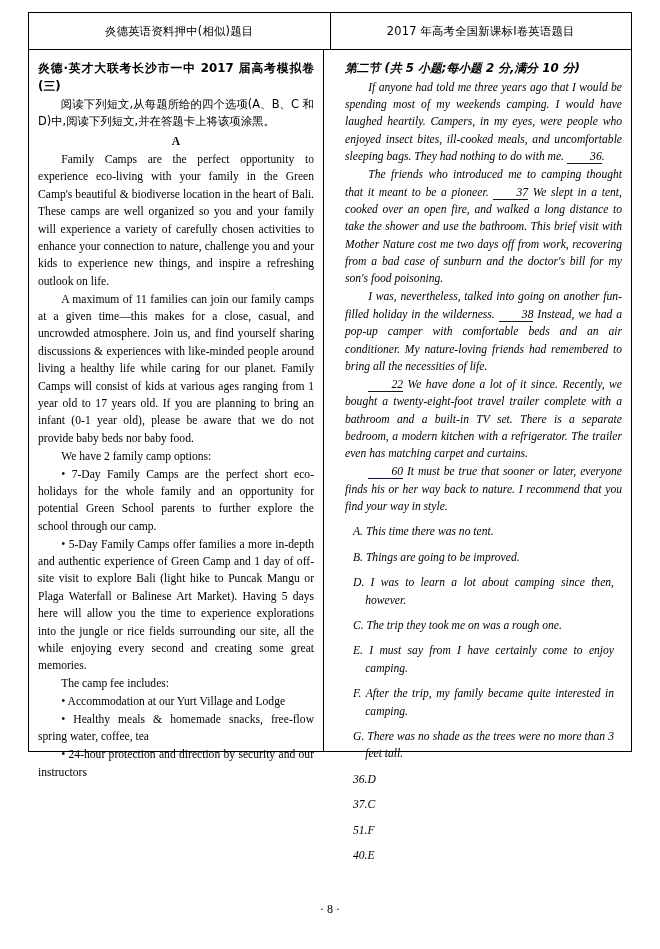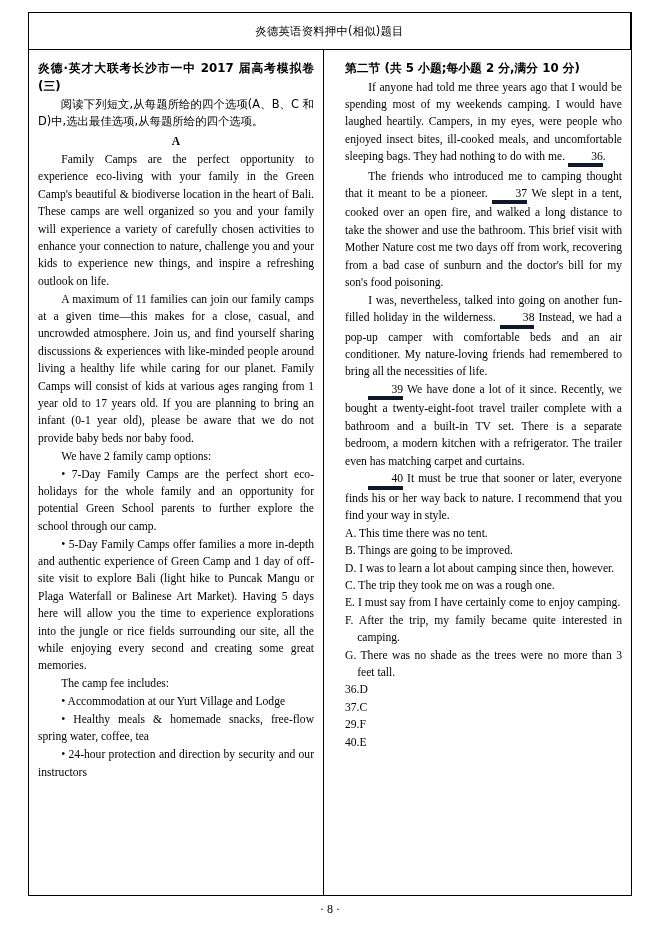--- a/index.html
+++ b/index.html
@@ -19,21 +19,21 @@
     left: 0; top: 0;
     width: 660px;
     height: 949px;
     box-sizing: border-box;
   }
   .outer-frame {
     position: absolute;
     left: 28px;
     top: 12px;
     width: 604px;
-    height: 884px;
+    height: 740px;
     border: 1px solid #000;
     box-sizing: border-box;
   }
   .header-row {
     display: flex;
     height: 36px;
     border-bottom: 1px solid #000;
   }
   .header-cell {
     flex: 1 1 50%;
@@ -56,20 +56,21 @@
     padding: 10px 9px 8px 9px;
     font-size: 11.6px;
     line-height: 1.5;
   }
   .col.left {
     width: 50%;
     border-right: 1px solid #000;
   }
   .col.right {
     width: 50%;
+    font-style: italic;
   }
   p {
     margin: 0 0 0.5px 0;
     text-align: justify;
     text-justify: inter-ideograph;
   }
   .indent2 {
     text-indent: 2em;
   }
   .center {
@@ -82,32 +83,32 @@
     font-size: 11.4px;
   }
   .title-line {
     font-weight: bold;
     font-size: 11.8px;
     margin-bottom: 1px;
   }
   .blank {
     display: inline-block;
     min-width: 26px;
-    border-bottom: 4px solid #0f172a;
+    border-bottom: 1px solid #0f172a;
     text-align: center;
     line-height: 1.05;
   }
   .opt {
-    margin: 0;
+    margin: 8px;
     text-indent: 0;
     padding-left: 1.05em;
     text-indent: -1.05em;
   }
   .ans {
-    margin: 0;
+    margin: 8px;
   }
   .page-num {
     position: absolute;
     left: 0;
     top: 902px;
     width: 660px;
     text-align: center;
     font-size: 12px;
   }
   .dotnum::before {
@@ -121,27 +122,28 @@
 </style>
 </head>
 <body>
 
 <div class="page">
 
   <div class="outer-frame">
 
     <div class="header-row">
       <div class="header-cell left cn">炎德英语资料押中(相似)题目</div>
+      <div class="header-cell right cn">2017 年高考全国新课标Ⅰ卷英语题目</div>
     </div>
 
     <div class="body-row">
 
       <div class="col left">
         <p class="title-line cn">炎德·英才大联考长沙市一中 2017 届高考模拟卷(三)</p>
-        <p class="indent2 cn">阅读下列短文,从每题所给的四个选项(A、B、C 和 D)中,选出最佳选项,从每题所给的四个选项。</p>
+        <p class="indent2 cn">阅读下列短文,从每题所给的四个选项(A、B、C 和 D)中,阅读下列短文,并在答题卡上将该项涂黑。</p>
         <p class="center">A</p>
         <p class="indent2">Family Camps are the perfect opportunity to experience eco-living with your family in the Green Camp's beautiful &amp; biodiverse location in the heart of Bali. These camps are well organized so you and your family will experience a variety of carefully chosen activities to enhance your connection to nature, challenge you and your kids to experience new things, and inspire a refreshing outlook on life.</p>
         <p class="indent2">A maximum of 11 families can join our family camps at a given time—this makes for a close, casual, and uncrowded atmosphere. Join us, and find yourself sharing discussions &amp; experiences with like-minded people around living a healthy life while caring for our planet. Family Camps will consist of kids at various ages ranging from 1 year old to 17 years old. If you are planning to bring an infant (0-1 year old), please be aware that we do not provide baby beds nor baby food.</p>
         <p class="indent2">We have 2 family camp options:</p>
         <p class="indent2">• 7-Day Family Camps are the perfect short eco-holidays for the whole family and an opportunity for potential Green School parents to further explore the school through our camp.</p>
         <p class="indent2">• 5-Day Family Camps offer families a more in-depth and authentic experience of Green Camp and 1 day of off-site visit to explore Bali (light hike to Puncak Mangu or Plaga Waterfall or Balinese Art Market). Having 5 days here will allow you the time to experience explorations into the jungle or rice fields surrounding our site, all the while enjoying every second and creating some great memories.</p>
         <p class="indent2">The camp fee includes:</p>
         <p class="indent2">• Accommodation at our Yurt Village and Lodge</p>
         <p class="indent2">• Healthy meals &amp; homemade snacks, free-flow spring water, coffee, tea</p>
         <p class="indent2">• 24-hour protection and direction by security and our instructors</p>
@@ -149,35 +151,35 @@
 
       <div class="col right">
         <p class="title-line cn">第二节 (共 5 小题;每小题 2 分,满分 10 分)</p>
 
         <p class="indent2"><span>If anyone had told me three years ago that I would be spending most of my weekends camping. I would have laughed heartily. Campers, in my eyes, were people who enjoyed insect bites, ill-cooked meals, and uncomfortable sleeping bags. They had nothing to do with me.</span> <span class="blank">36</span><span>.</span></p>
 
         <p class="indent2"><span>The friends who introduced me to camping thought that it meant to be a pioneer.</span> <span class="blank">37</span> <span>We slept in a tent, cooked over an open fire, and walked a long distance to take the shower and use the bathroom. This brief visit with Mother Nature cost me two days off from work, recovering from a bad case of sunburn and the doctor's bill for my son's food poisoning.</span></p>
 
         <p class="indent2"><span>I was, nevertheless, talked into going on another fun-filled holiday in the wilderness.</span> <span class="blank">38</span> <span>Instead, we had a pop-up camper with comfortable beds and an air conditioner. My nature-loving friends had remembered to bring all the necessities of life.</span></p>
 
-        <p class="indent2"><span class="blank">39</span> <span>We have done a lot of it since. Recently, we bought a twenty-eight-foot travel trailer complete with a bathroom and a built-in TV set. There is a separate bedroom, a modern kitchen with a refrigerator. The trailer even has matching carpet and curtains.</span></p>
+        <p class="indent2"><span class="blank">22</span> <span>We have done a lot of it since. Recently, we bought a twenty-eight-foot travel trailer complete with a bathroom and a built-in TV set. There is a separate bedroom, a modern kitchen with a refrigerator. The trailer even has matching carpet and curtains.</span></p>
 
-        <p class="indent2"><span class="blank">40</span> <span>It must be true that sooner or later, everyone finds his or her way back to nature. I recommend that you find your way in style.</span></p>
+        <p class="indent2"><span class="blank">60</span> <span>It must be true that sooner or later, everyone finds his or her way back to nature. I recommend that you find your way in style.</span></p>
 
         <p class="opt">A. This time there was no tent.</p>
         <p class="opt">B. Things are going to be improved.</p>
         <p class="opt">D. I was to learn a lot about camping since then, however.</p>
         <p class="opt">C. The trip they took me on was a rough one.</p>
         <p class="opt">E. I must say from I have certainly come to enjoy camping.</p>
         <p class="opt">F. After the trip, my family became quite interested in camping.</p>
         <p class="opt">G. There was no shade as the trees were no more than 3 feet tall.</p>
 
         <p class="ans">36.D</p>
         <p class="ans">37.C</p>
-        <p class="ans">29.F</p>
+        <p class="ans">51.F</p>
         <p class="ans">40.E</p>
       </div>
 
     </div>
   </div>
 
   <div class="page-num">
     <span class="dotnum">8</span>
   </div>
 

